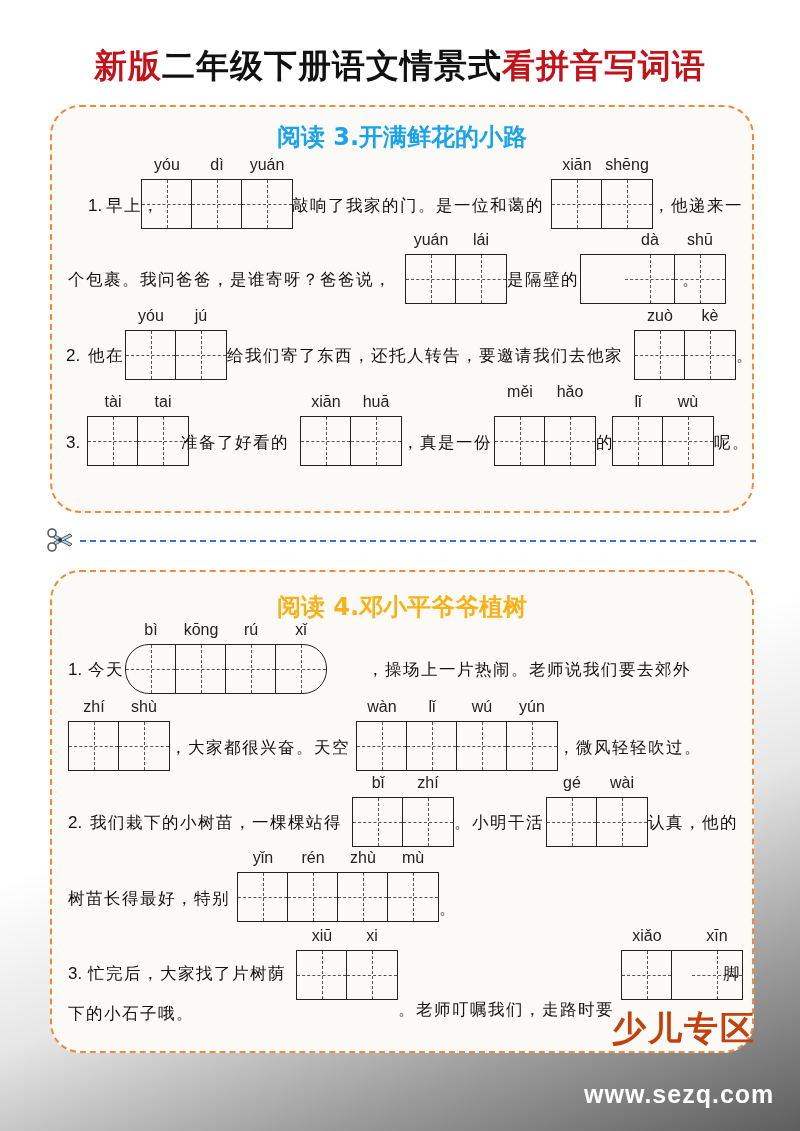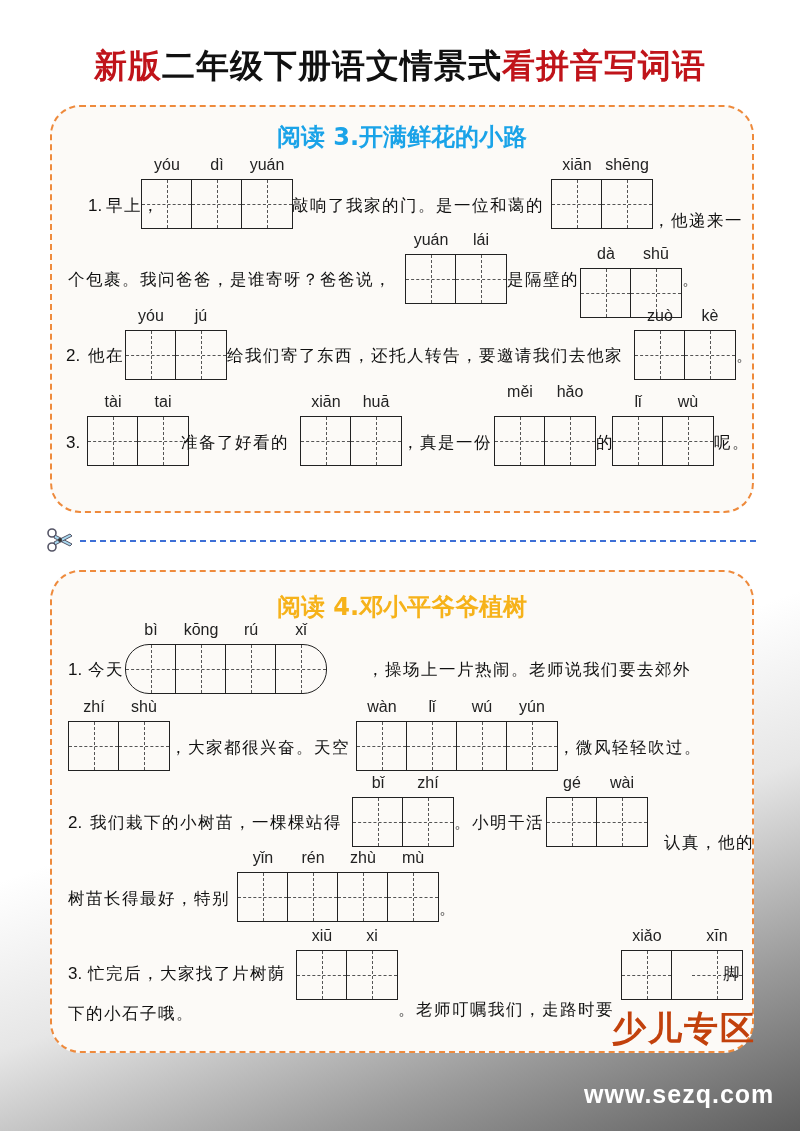--- a/index.html
+++ b/index.html
@@ -64,33 +64,33 @@
 </div>
 <span class="abs txt" style="left:292px; top:196px;">敲响了我家的门。是一位和蔼的</span>
 <div class="grid" style="left:551px; top:179px;">
   <div class="cell">
       <span class="py">xiān</span>
     </div>
   <div class="cell">
       <span class="py">shēng</span>
     </div>
 </div>
-<span class="abs txt" style="left:653px; top:212px;font-family:Liberation Mono, monospace;">，他递来一</span>
+<span class="abs txt" style="left:653px; top:196px;">，他递来一</span>
 
 <span class="abs txt" style="left:68px; top:270px;">个包裹。我问爸爸，是谁寄呀？爸爸说，</span>
 <div class="grid" style="left:405px; top:254px;">
   <div class="cell">
       <span class="py">yuán</span>
     </div>
   <div class="cell">
       <span class="py">lái</span>
     </div>
 </div>
 <span class="abs txt" style="left:507px; top:270px;">是隔壁的</span>
-<div class="grid" style="left:580px; top:268px;">
+<div class="grid" style="left:580px; top:254px;padding-left:44px;">
   <div class="cell">
       <span class="py">dà</span>
     </div>
   <div class="cell">
       <span class="py">shū</span>
     </div>
 </div>
 <span class="abs txt" style="left:682px; top:270px;">。</span>
 
 <span class="abs num" style="left:66px; top:346px;">2.</span>
@@ -220,21 +220,21 @@
 </div>
 <span class="abs txt" style="left:454px; top:813px;">。小明干活</span>
 <div class="grid" style="left:546px; top:797px;">
   <div class="cell">
       <span class="py">gé</span>
     </div>
   <div class="cell">
       <span class="py">wài</span>
     </div>
 </div>
-<span class="abs txt" style="left:664px; top:813px;margin-top:20px;">认真，他的</span>
+<span class="abs txt" style="left:648px; top:813px;">认真，他的</span>
 
 <span class="abs txt" style="left:68px; top:889px;">树苗长得最好，特别</span>
 <div class="grid" style="left:237px; top:872px;">
   <div class="cell">
       <span class="py">yǐn</span>
     </div>
   <div class="cell">
       <span class="py">rén</span>
     </div>
   <div class="cell">

